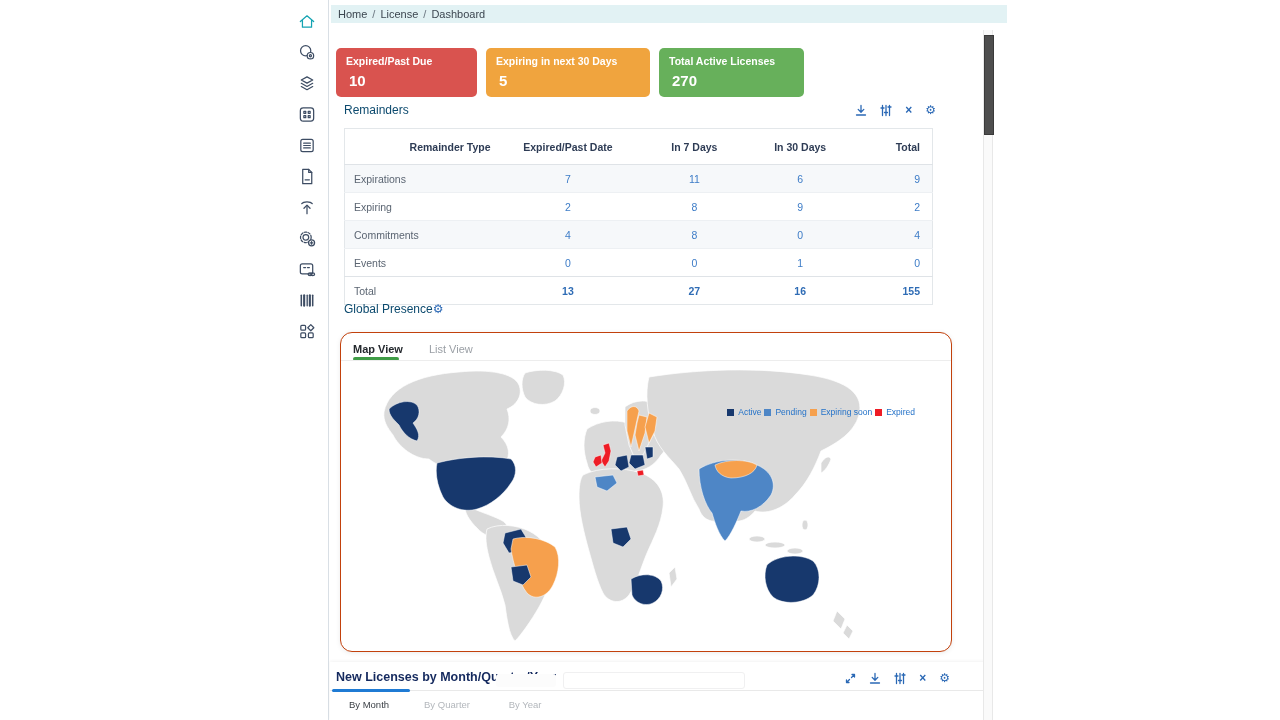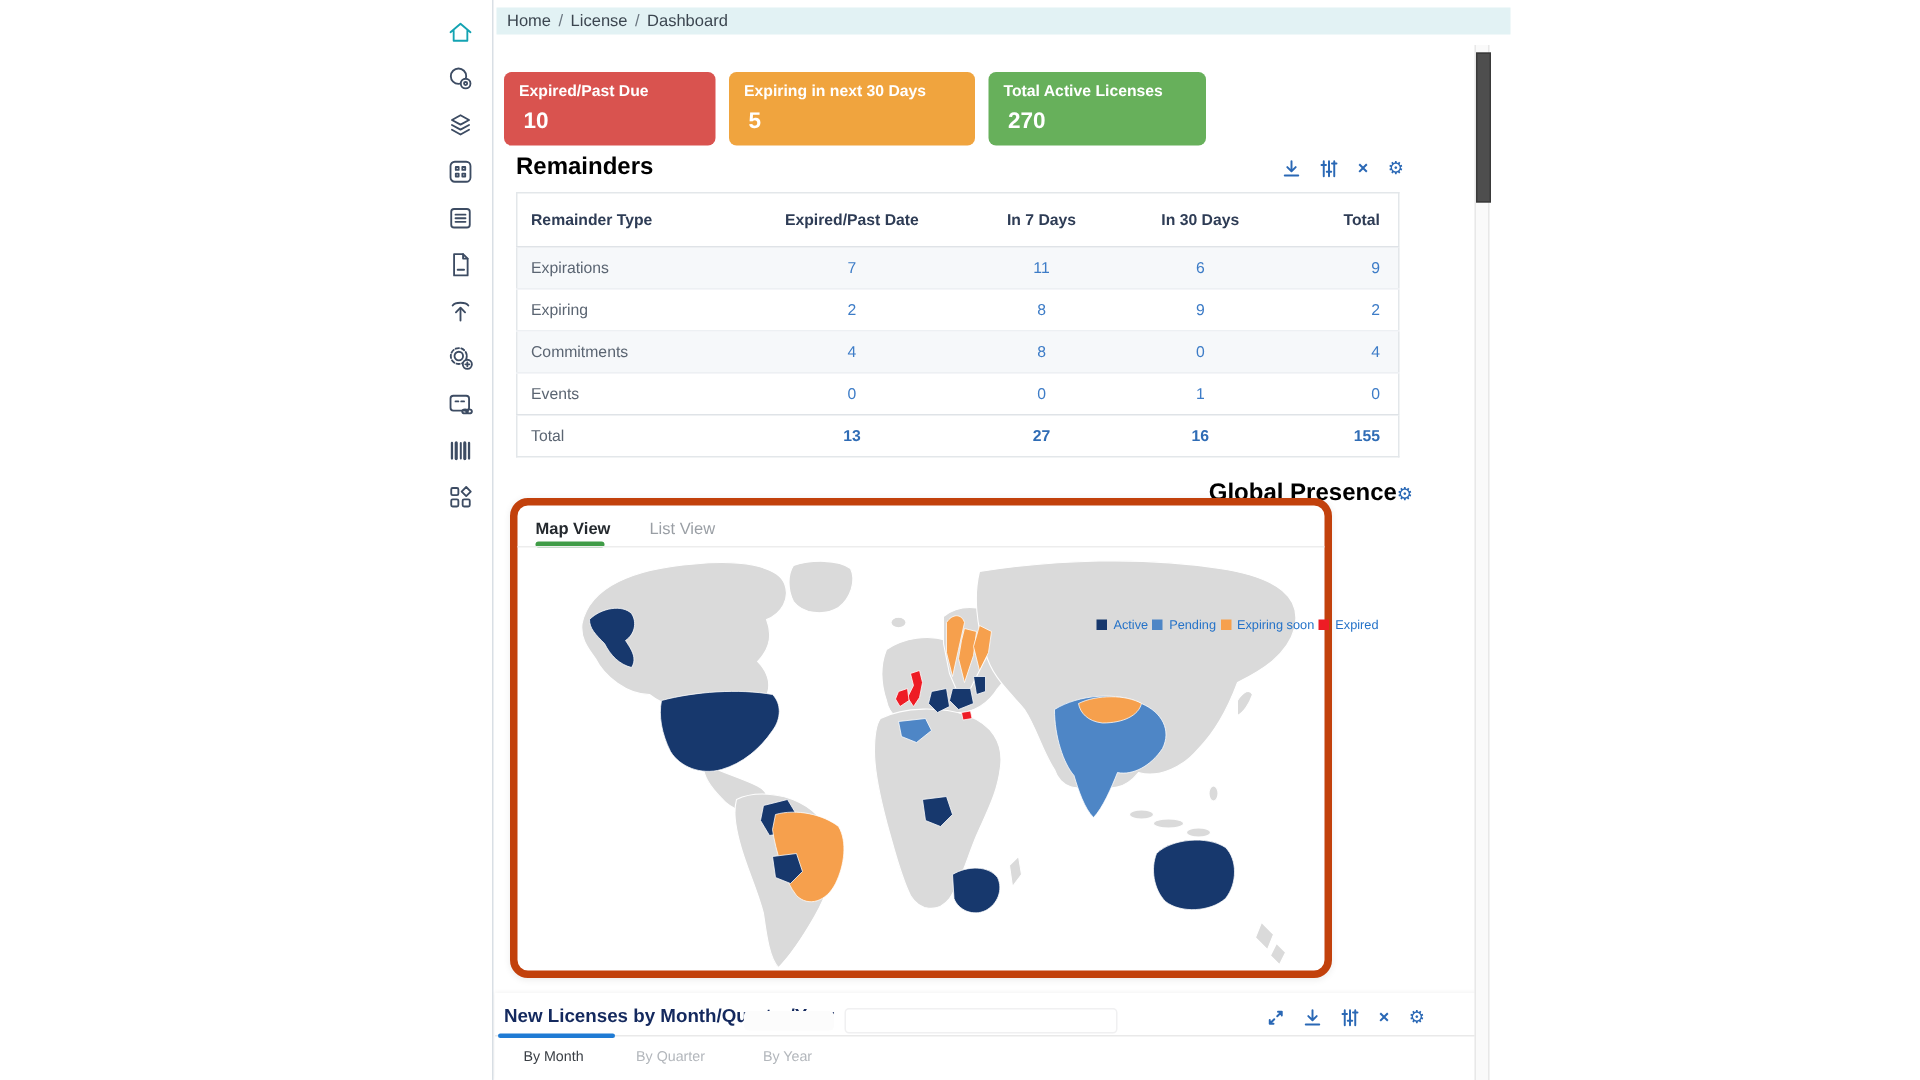--- a/index.html
+++ b/index.html
@@ -19,44 +19,44 @@
               display:flex;align-items:center;gap:5px;padding-left:7px;font-size:11px;color:#3c4650}
   .crumb{cursor:pointer}
   .crumb-sep{color:#6b7680}
   
   .cards{position:absolute;left:6px;top:48px;display:flex;gap:9px}
   .card{height:49px;border-radius:5px;color:#fff;padding:7px 10px 0;box-sizing:border-box;cursor:pointer}
   .card .lbl{font-size:10.5px;font-weight:bold;white-space:nowrap}
   .card .val{font-size:15px;font-weight:bold;margin-top:5px;padding-left:3px}
   .c-red{background:#d9534f}.c-orange{background:#f0a43e}.c-green{background:#67b05b}.c-blue{background:#54bde2}
   
-  .sec-title{font-size:16px;font-weight:bold;color:#000000}
+  .sec-title{font-size:12px;font-weight:normal;color:#0c4a6e}
   .actions{display:flex;gap:13px;align-items:center}
   .act{color:#2a68b5;cursor:pointer;display:flex;align-items:center;height:13px}
   .act svg{stroke:#2a68b5;fill:none;stroke-width:1.3;stroke-linecap:round;stroke-linejoin:round}
   .act .x{font-size:12px;font-weight:bold;line-height:11px}
   .act .gear{font-family:"DejaVu Sans",sans-serif;font-size:12px;line-height:11px}
   .rem-head{position:absolute;left:14px;top:103px;width:592px;display:flex;justify-content:space-between;align-items:center}
   
   .rem-table{position:absolute;left:14px;top:128px;width:589px;border-collapse:collapse;background:#fff;
              border:1px solid #e3e7ea}
   .rem-table th{height:33px;font-size:10.5px;font-weight:bold;color:#2e3c55;border-bottom:1px solid #dfe3e7;
                 text-align:center;white-space:nowrap}
-  .rem-table th:first-child{text-align:left;padding-left:9px}
+  .rem-table th:first-child{text-align:right;padding-left:9px}
   .rem-table td{height:25px;font-size:10.5px;border-top:1px solid #edf0f3}
   .rem-table td.lbl{color:#5b6572;padding-left:9px}
   .rem-table td.num{text-align:center;color:#3d7cc7;cursor:pointer}
   .rem-table td.last,.rem-table th.last{text-align:right;padding-right:12px}
   .rem-table tr.striped{background:#f6f8fa}
   .rem-table tr.total td{border-top:1px solid #dfe3e7}
   .rem-table tr.total td.num{font-weight:bold;color:#2f6cb5}
-  .gp-head{position:absolute;left:14px;top:320px;width:598px;display:flex;justify-content:flex-end;align-items:center}
-  
-  .map-card{position:absolute;left:10px;top:332px;width:548px;height:320px;background:#fff;
-            border:5px solid #c2410c;border-radius:12px;box-shadow:0 1px 5px rgba(0,0,0,.08);box-sizing:border-box}
+  .gp-head{position:absolute;left:14px;top:302px;width:598px;display:flex;justify-content:flex-start;align-items:center}
+  
+  .map-card{position:absolute;left:10px;top:332px;width:612px;height:320px;background:#fff;
+            border:1px solid #c2410c;border-radius:12px;box-shadow:0 1px 5px rgba(0,0,0,.08);box-sizing:border-box}
   .map-tabs{position:absolute;left:12px;top:10px;display:flex;gap:26px;font-size:11px}
   .gtab{cursor:pointer;color:#9a9fa5}
   .gtab.active{color:#24292e;font-weight:bold}
   .green-bar{position:absolute;left:12px;top:24px;width:46px;height:4px;background:#3f9c46;border-radius:2px}
   .tab-divider{position:absolute;left:0;top:27px;width:100%;height:1px;background:#ededed}
   .map-area{position:absolute;left:18px;top:34px;width:582px;height:277px}
   .legend{position:absolute;right:26px;top:40px;display:flex;flex-direction:row;gap:3px;
           font-size:8.5px;color:#2472c8}
   .leg-item{display:flex;align-items:center;gap:4px}
   .leg-sq{width:7px;height:7px;flex:0 0 7px}

